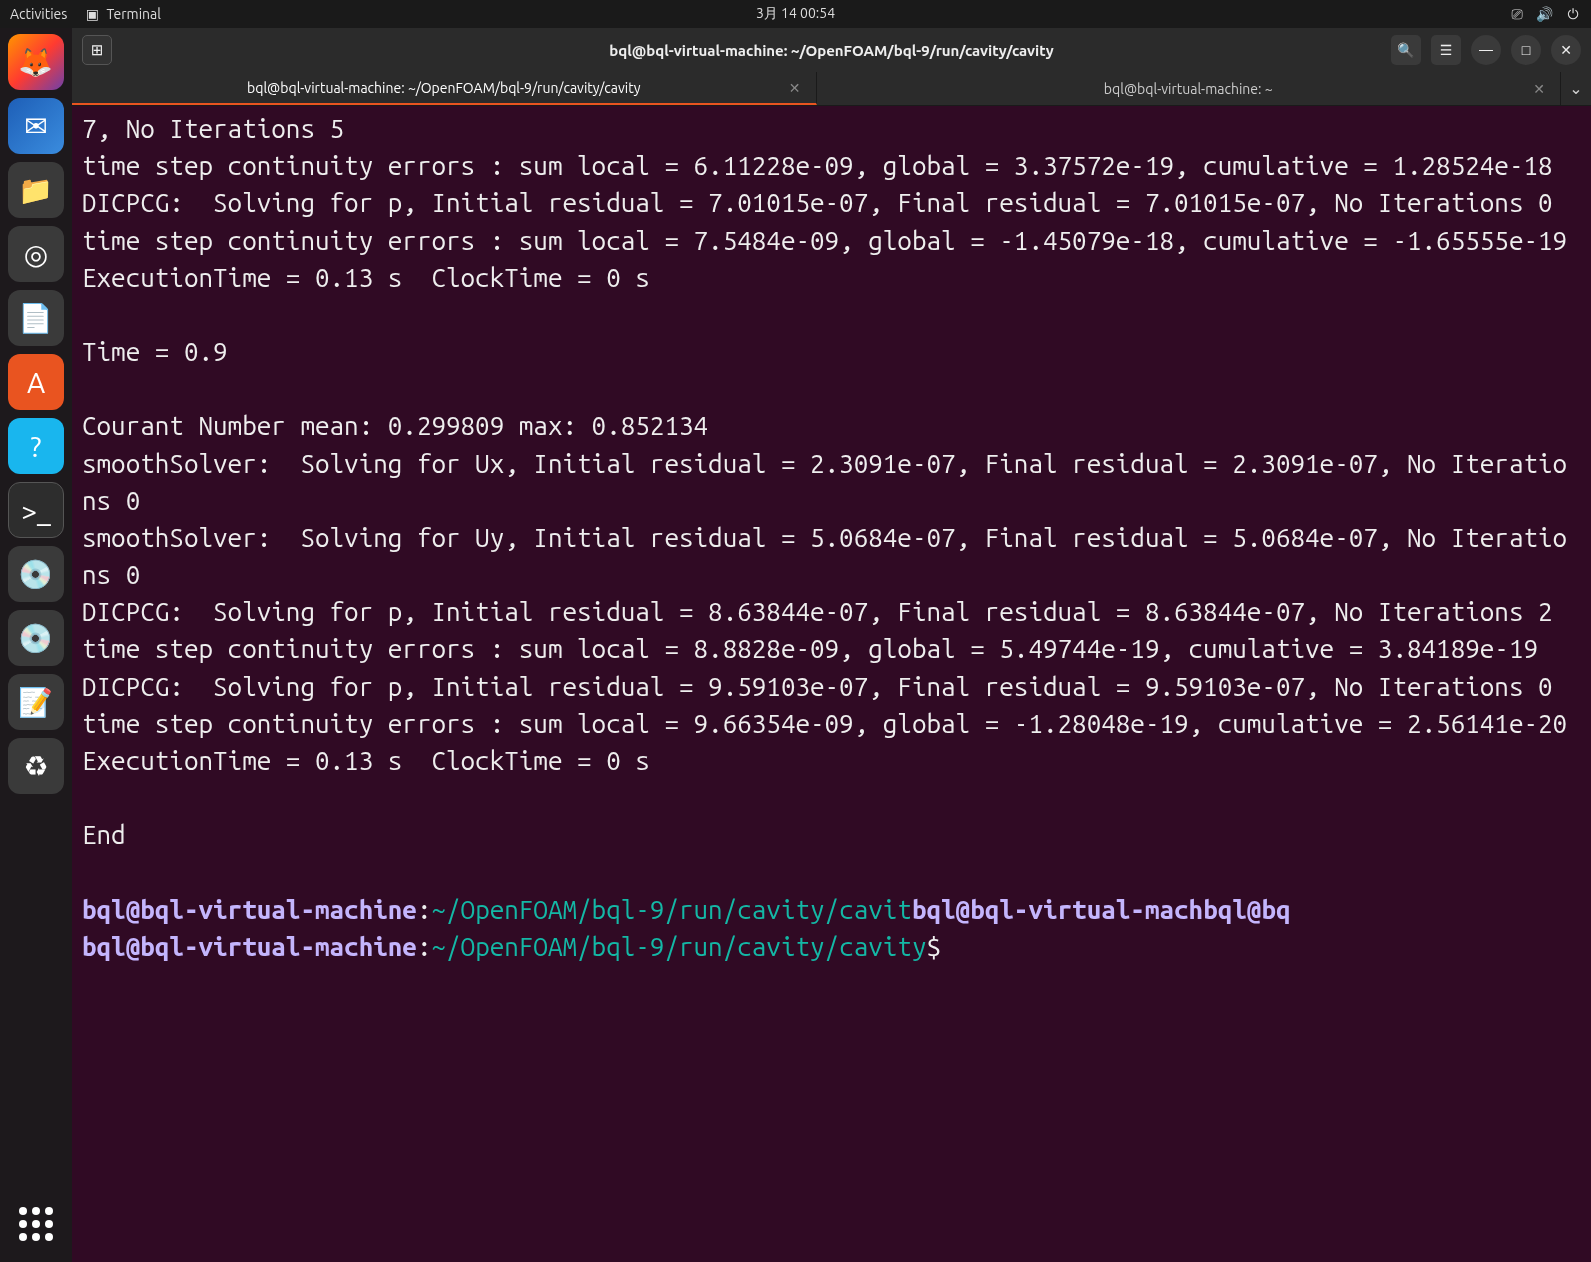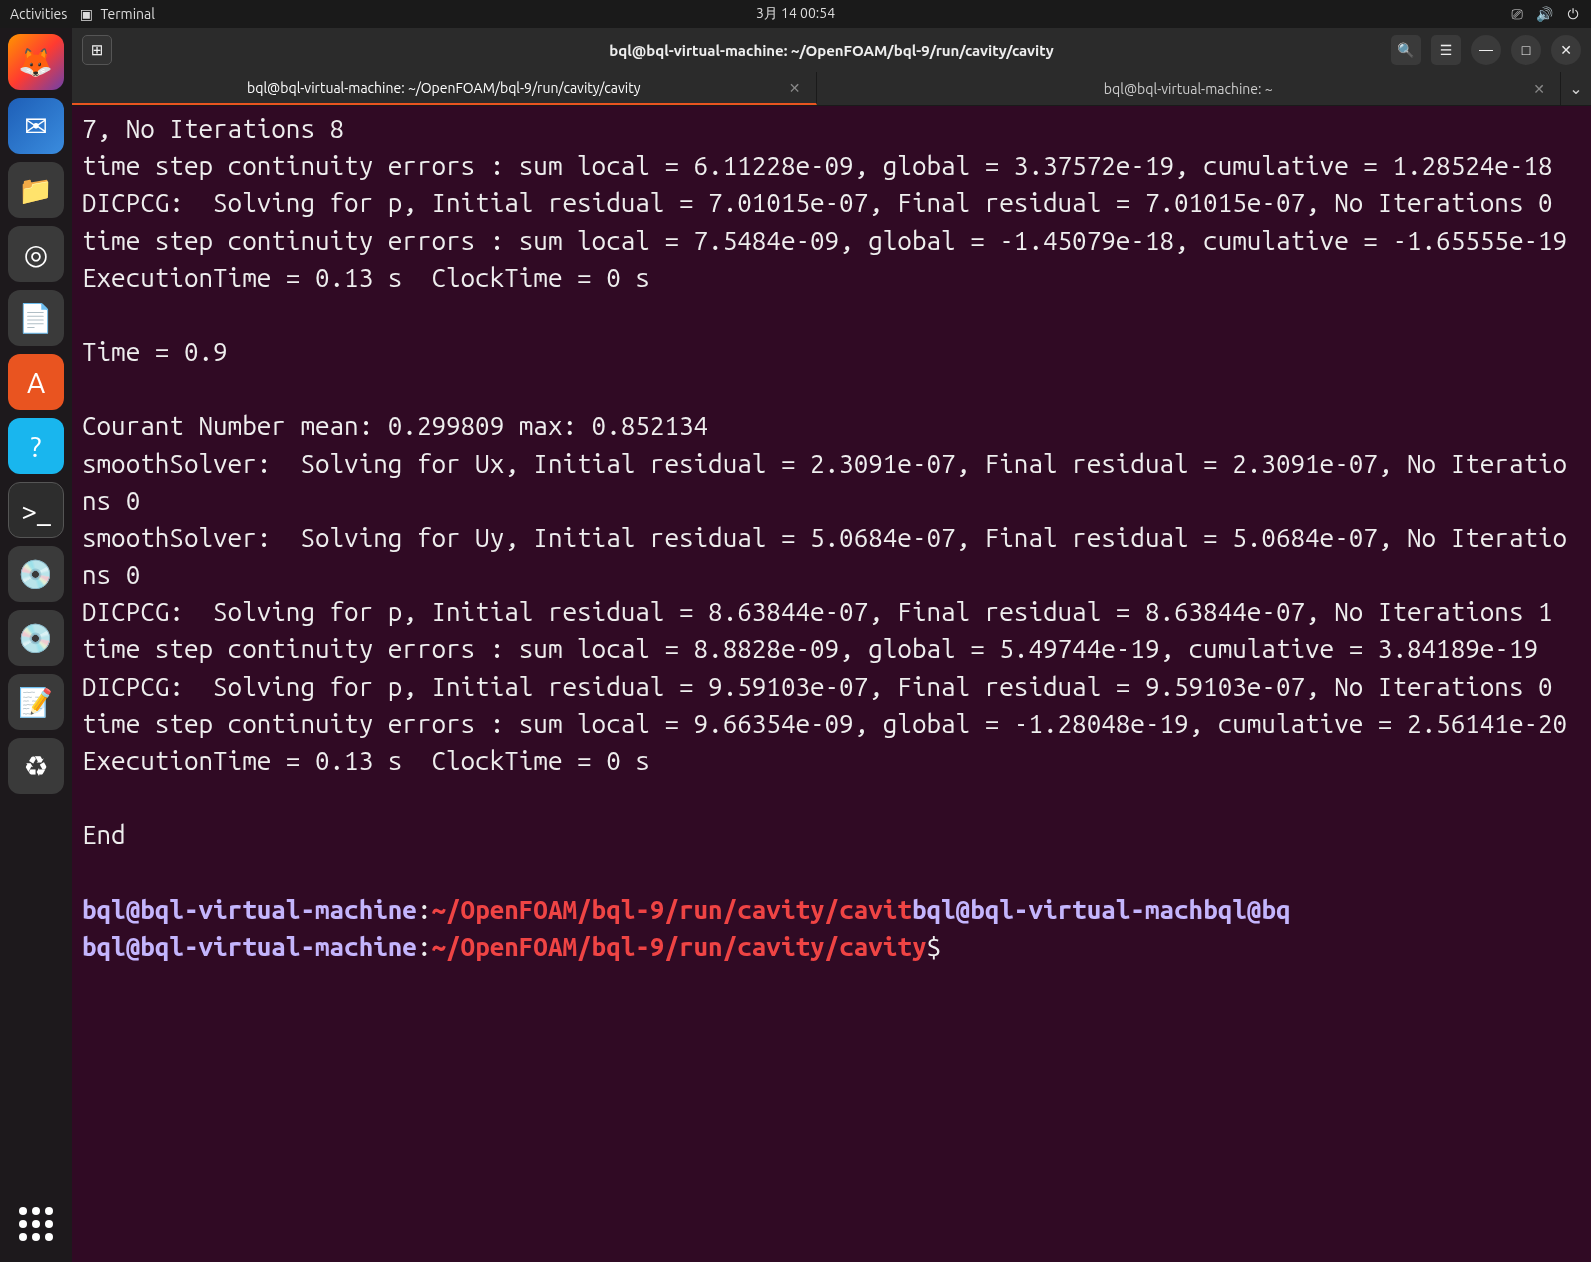--- a/index.html
+++ b/index.html
@@ -1,18 +1,18 @@
 <!DOCTYPE html>
 <html><head>
 <meta charset="utf-8">
 <style>
 *{margin:0;padding:0;box-sizing:border-box}
 html,body{width:1591px;height:1262px;font-family:Ubuntu,sans-serif;background:#2c001e;overflow:hidden}
 .topbar{height:28px;background:#1a1a1a;color:#ddd;display:flex;align-items:center;font-size:14px;padding:0 10px;position:relative}
-.topbar .left{display:flex;align-items:flex-end;gap:11px}
+.topbar .left{display:flex;align-items:flex-end;gap:17px}
 .topbar .center{position:absolute;left:50%;transform:translateX(-50%)}
 .topbar .right{margin-left:auto;display:flex;align-items:center;gap:12px}
 .topbar .icon{width:16px;height:16px;display:inline-flex;align-items:center;justify-content:center}
 .dock{position:absolute;left:0;top:28px;width:72px;height:calc(100% - 28px);background:rgba(28,28,28,0.9);display:flex;flex-direction:column;align-items:center;padding-top:6px;gap:8px}
 .dock .app{width:56px;height:56px;border-radius:12px;display:flex;align-items:center;justify-content:center;font-size:28px;color:#fff}
 .dock .firefox{background:linear-gradient(135deg,#ff9500,#ff3b30,#6e40aa)}
 .dock .thunderbird{background:linear-gradient(135deg,#1e5fb7,#3a8cde)}
 .dock .files{background:#3a3a3a}
 .dock .rhythmbox{background:#3a3a3a}
 .dock .writer{background:#3a3a3a}
@@ -32,21 +32,21 @@
 .winhead .controls{margin-left:auto;display:flex;gap:10px}
 .winhead .ctl{width:30px;height:30px;border-radius:5px;background:#3a3a3a;display:flex;align-items:center;justify-content:center;font-size:14px}
 .winhead .ctl.round{border-radius:50%}
 .tabbar{height:34px;background:#2b2b2b;display:flex;border-bottom:1px solid #1a1a1a}
 .tab{flex:1;display:flex;align-items:center;justify-content:center;color:#ccc;font-size:14px;position:relative;border-right:1px solid #1a1a1a}
 .tab.active{border-bottom:2px solid #e95420;color:#fff}
 .tab .close{position:absolute;right:15px;font-size:14px;color:#888}
 .tabbar .drop-last{width:30px;display:flex;align-items:center;justify-content:center;color:#ccc}
 .term{flex:1;padding:4px 10px;font-family:"Ubuntu Mono",monospace;font-size:26px;line-height:1.43;color:#eee;white-space:pre-wrap;word-break:break-all;overflow:hidden}
 .p-green{color:#c4b5fd;font-weight:bold}
-.p-blue{color:#ef4444;font-weight:bold}
+.p-blue{color:#14b8a6;font-weight:normal}
 .p-white{color:#eee}
 </style>
 </head>
 <body>
 
 <div class="topbar">
   <div class="left">
     <span>Activities</span>
     <span style="display:flex;align-items:center;gap:6px">
       <span class="icon">▣</span>
@@ -119,32 +119,32 @@
       <span class="close">✕</span>
     </div>
     <div class="tab">
       <span>bql@bql-virtual-machine: ~</span>
       <span class="close">✕</span>
     </div>
     <div class="drop-last">
         <span>⌄</span>
       </div>
   </div>
-  <div class="term"><span>7, No Iterations 8</span>
+  <div class="term"><span>7, No Iterations 5</span>
 <span>time step continuity errors : sum local = 6.11228e-09, global = 3.37572e-19, cumulative = 1.28524e-18</span>
 <span>DICPCG:  Solving for p, Initial residual = 7.01015e-07, Final residual = 7.01015e-07, No Iterations 0</span>
 <span>time step continuity errors : sum local = 7.5484e-09, global = -1.45079e-18, cumulative = -1.65555e-19</span>
 <span>ExecutionTime = 0.13 s  ClockTime = 0 s</span>
 <span></span>
 <span>Time = 0.9</span>
 <span></span>
 <span>Courant Number mean: 0.299809 max: 0.852134</span>
 <span>smoothSolver:  Solving for Ux, Initial residual = 2.3091e-07, Final residual = 2.3091e-07, No Iterations 0</span>
 <span>smoothSolver:  Solving for Uy, Initial residual = 5.0684e-07, Final residual = 5.0684e-07, No Iterations 0</span>
-<span>DICPCG:  Solving for p, Initial residual = 8.63844e-07, Final residual = 8.63844e-07, No Iterations 1</span>
+<span>DICPCG:  Solving for p, Initial residual = 8.63844e-07, Final residual = 8.63844e-07, No Iterations 2</span>
 <span>time step continuity errors : sum local = 8.8828e-09, global = 5.49744e-19, cumulative = 3.84189e-19</span>
 <span>DICPCG:  Solving for p, Initial residual = 9.59103e-07, Final residual = 9.59103e-07, No Iterations 0</span>
 <span>time step continuity errors : sum local = 9.66354e-09, global = -1.28048e-19, cumulative = 2.56141e-20</span>
 <span>ExecutionTime = 0.13 s  ClockTime = 0 s</span>
 <span></span>
 <span>End</span>
 <span></span>
 <span class="p-green">bql@bql-virtual-machine</span><span class="p-white">:</span><span class="p-blue">~/OpenFOAM/bql-9/run/cavity/cavit</span><span class="p-green">bql@bql-virtual-mach</span><span class="p-green">bql@bq</span>
 <span class="p-green">bql@bql-virtual-machine</span><span class="p-white">:</span><span class="p-blue">~/OpenFOAM/bql-9/run/cavity/cavity</span><span class="p-white">$</span></div>
 </div>

